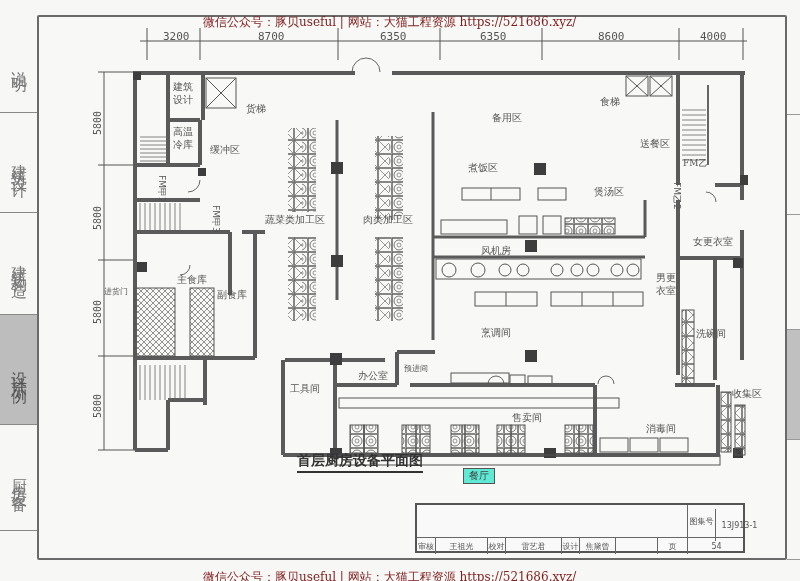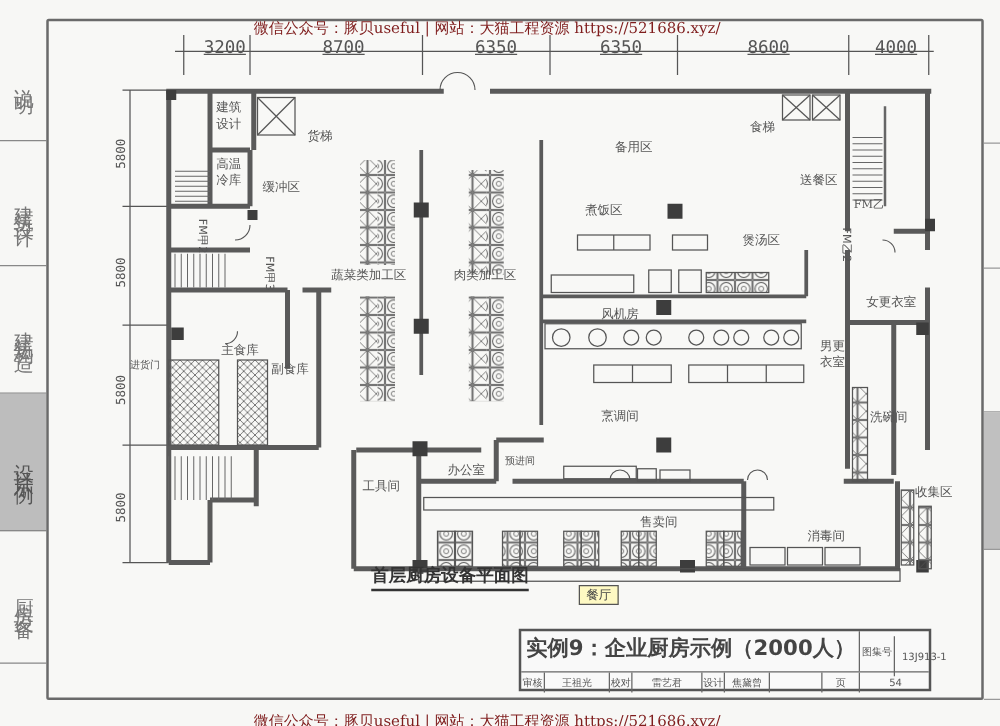--- a/index.html
+++ b/index.html
@@ -9,29 +9,29 @@
   .left-tabs { position: absolute; left: 0; top: 15px; width: 37px; height: 545px; }
   .tab { position: absolute; left: 0; width: 37px; border-bottom: 1px solid #888; display: flex; align-items: center; justify-content: center; }
   .tab span { writing-mode: vertical-rl; text-orientation: upright; font-size: 16px; color: #777; letter-spacing: 6px; }
   .tab.active { background: #bdbdbd; }
   .tab.active span { color: #555; }
   .right-tabs { position: absolute; left: 787px; top: 15px; width: 13px; height: 545px; overflow: hidden; }
   .rtab { position: absolute; left: 0; width: 40px; border-bottom: 1px solid #999; }
   .rtab.active { background: #c0c0c0; }
 
   .watermark { position: absolute; font-size: 12px; color: #7f1d1d; white-space: nowrap; font-family: "DejaVu Serif", serif; }
-  .dim { position: absolute; font-size: 14px; color: #555; font-family: "DejaVu Sans Mono", monospace; text-decoration: underline; }
+  .dim { position: absolute; font-size: 11px; color: #555; font-family: "DejaVu Sans Mono", monospace; }
   .dimv { position: absolute; font-size: 10px; color: #555; font-family: "DejaVu Sans Mono", monospace; transform: rotate(-90deg); transform-origin: left top; }
   .room { position: absolute; font-size: 10px; color: #555; white-space: nowrap; font-family: "DejaVu Serif", serif; }
   .room-v { position: absolute; font-size: 10px; color: #555; font-family: "DejaVu Serif", serif; line-height: 13px; }
   .rot { position: absolute; font-size: 9px; color: #555; transform: rotate(90deg); transform-origin: left top; white-space: nowrap; }
   svg.plan { position: absolute; left: 0; top: 0; }
 
   .plan-title { position: absolute; left: 297px; top: 452px; font-size: 14px; font-weight: bold; color: #333; border-bottom: 2px solid #333; padding-bottom: 1px; font-family: "DejaVu Sans", sans-serif; }
-  .dining-label { position: absolute; left: 463px; top: 468px; font-size: 10px; color: #444; border: 1px solid #555; padding: 0 5px; background: #fef9c3; }
+  .dining-label { position: absolute; left: 463px; top: 468px; font-size: 10px; color: #444; border: 1px solid #555; padding: 0 5px; background: #5eead4; }
 
   .titleblock { position: absolute; left: 415px; top: 503px; width: 330px; height: 50px; border: 2px solid #555; background: #f9f9f9; }
   .tb-title { position: absolute; left: 4px; top: 2px; font-size: 17px; font-weight: bold; color: #444; white-space: nowrap; }
   .tb-cell { position: absolute; font-size: 9px; color: #555; display:flex; align-items:center; justify-content:center; border-left: 1px solid #666; text-align: center; }
   .tb-row2 { position: absolute; left: 0; top: 32px; width: 100%; height: 16px; border-top: 1px solid #666; }
   .tb-row2 .tb-cell { top: 0; height: 16px; font-size: 8px; }
 </style>
 </head>
 <body>
 
@@ -339,21 +339,20 @@
 
 <div class="rot" style="left:168px;top:175px;">FM甲2</div>
 <div class="rot" style="left:222px;top:205px;">FM甲3</div>
 <div class="room" style="left:683px;top:157px;font-size:9px;">FM乙</div>
 <div class="rot" style="left:683px;top:182px;">FM乙2</div>
 
 <div class="plan-title">首层厨房设备平面图</div>
 <div class="dining-label">餐厅</div>
 
 <div class="titleblock">
-  <div class="tb-title">实例9：企业厨房示例（2000人）</div>
   <div class="tb-cell" style="left:270px;top:0;width:28px;height:32px;font-size:8px;">图集号</div>
   <div class="tb-cell" style="left:298px;top:4px;width:48px;height:32px;font-size:8px;">13J913-1</div>
   <div class="tb-row2">
     <div class="tb-cell" style="left:0;width:18px;border-left:none;">审核</div>
     <div class="tb-cell" style="left:18px;width:52px;">王祖光</div>
     <div class="tb-cell" style="left:70px;width:18px;">校对</div>
     <div class="tb-cell" style="left:88px;width:56px;">雷艺君</div>
     <div class="tb-cell" style="left:144px;width:18px;">设计</div>
     <div class="tb-cell" style="left:162px;width:36px;">焦黛曾</div>
     <div class="tb-cell" style="left:198px;width:42px;"></div>

